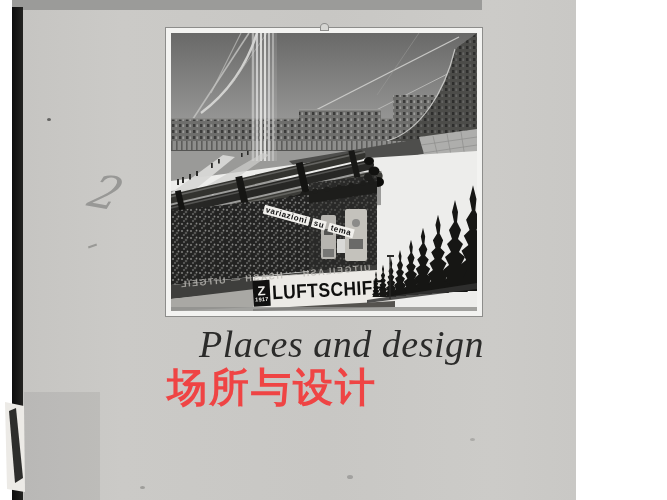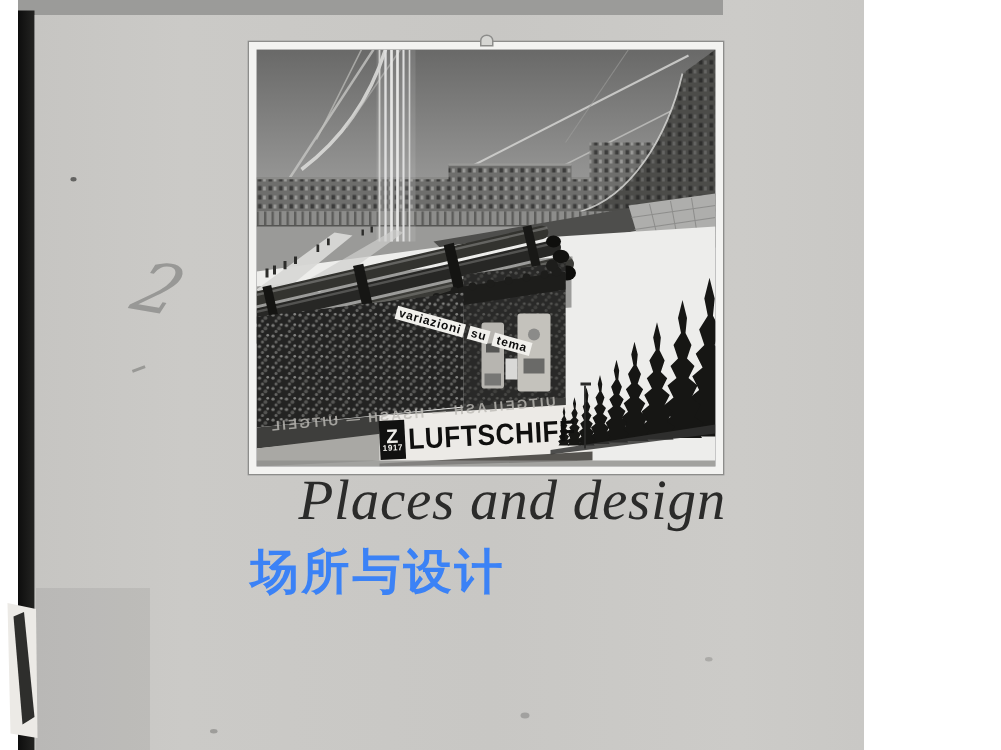--- a/index.html
+++ b/index.html
@@ -45,25 +45,25 @@
         transform:rotate(-3deg);display:flex;align-items:center;}
   .emblem{width:17px;height:26px;background:#111110;color:#efeeea;display:flex;
         flex-direction:column;align-items:center;justify-content:center;line-height:1;
         margin-right:2px;flex:none;}
   .emblem .z{font-size:13px;font-weight:bold;}
   .emblem .yr{font-size:5.5px;font-weight:bold;letter-spacing:.3px;}
   .sign-main{font-size:17.5px;font-weight:900;color:#0f0f0e;letter-spacing:.4px;
         transform:scaleY(1.12);font-family:"Liberation Sans", sans-serif;}
 
   
-  .title-en{position:absolute;left:165px;top:315px;width:319px;text-align:right;
+  .title-en{position:absolute;left:165px;top:325px;width:319px;text-align:right;
         font-family:"Liberation Serif", serif;font-style:italic;font-size:38px;
         color:#2b2b2a;line-height:1.05;letter-spacing:.5px;}
-  .title-zh{position:absolute;left:167px;top:360px;font-size:32px;font-weight:bold;
-        color:#3b82f6;letter-spacing:2px;font-family:Liberation Serif, serif;}
+  .title-zh{position:absolute;left:167px;top:360px;font-size:40px;font-weight:bold;
+        color:#ef4444;letter-spacing:2px;font-family:Liberation Serif, serif;}
   .translators{position:absolute;left:318px;top:433px;font-size:14.5px;color:#3a3a38;
         letter-spacing:1px;font-weight:bold;}
 
   .speck{position:absolute;background:#4a4a48;border-radius:50%;}
 </style>
 </head>
 <body>
 
 <div class="stage">
 

